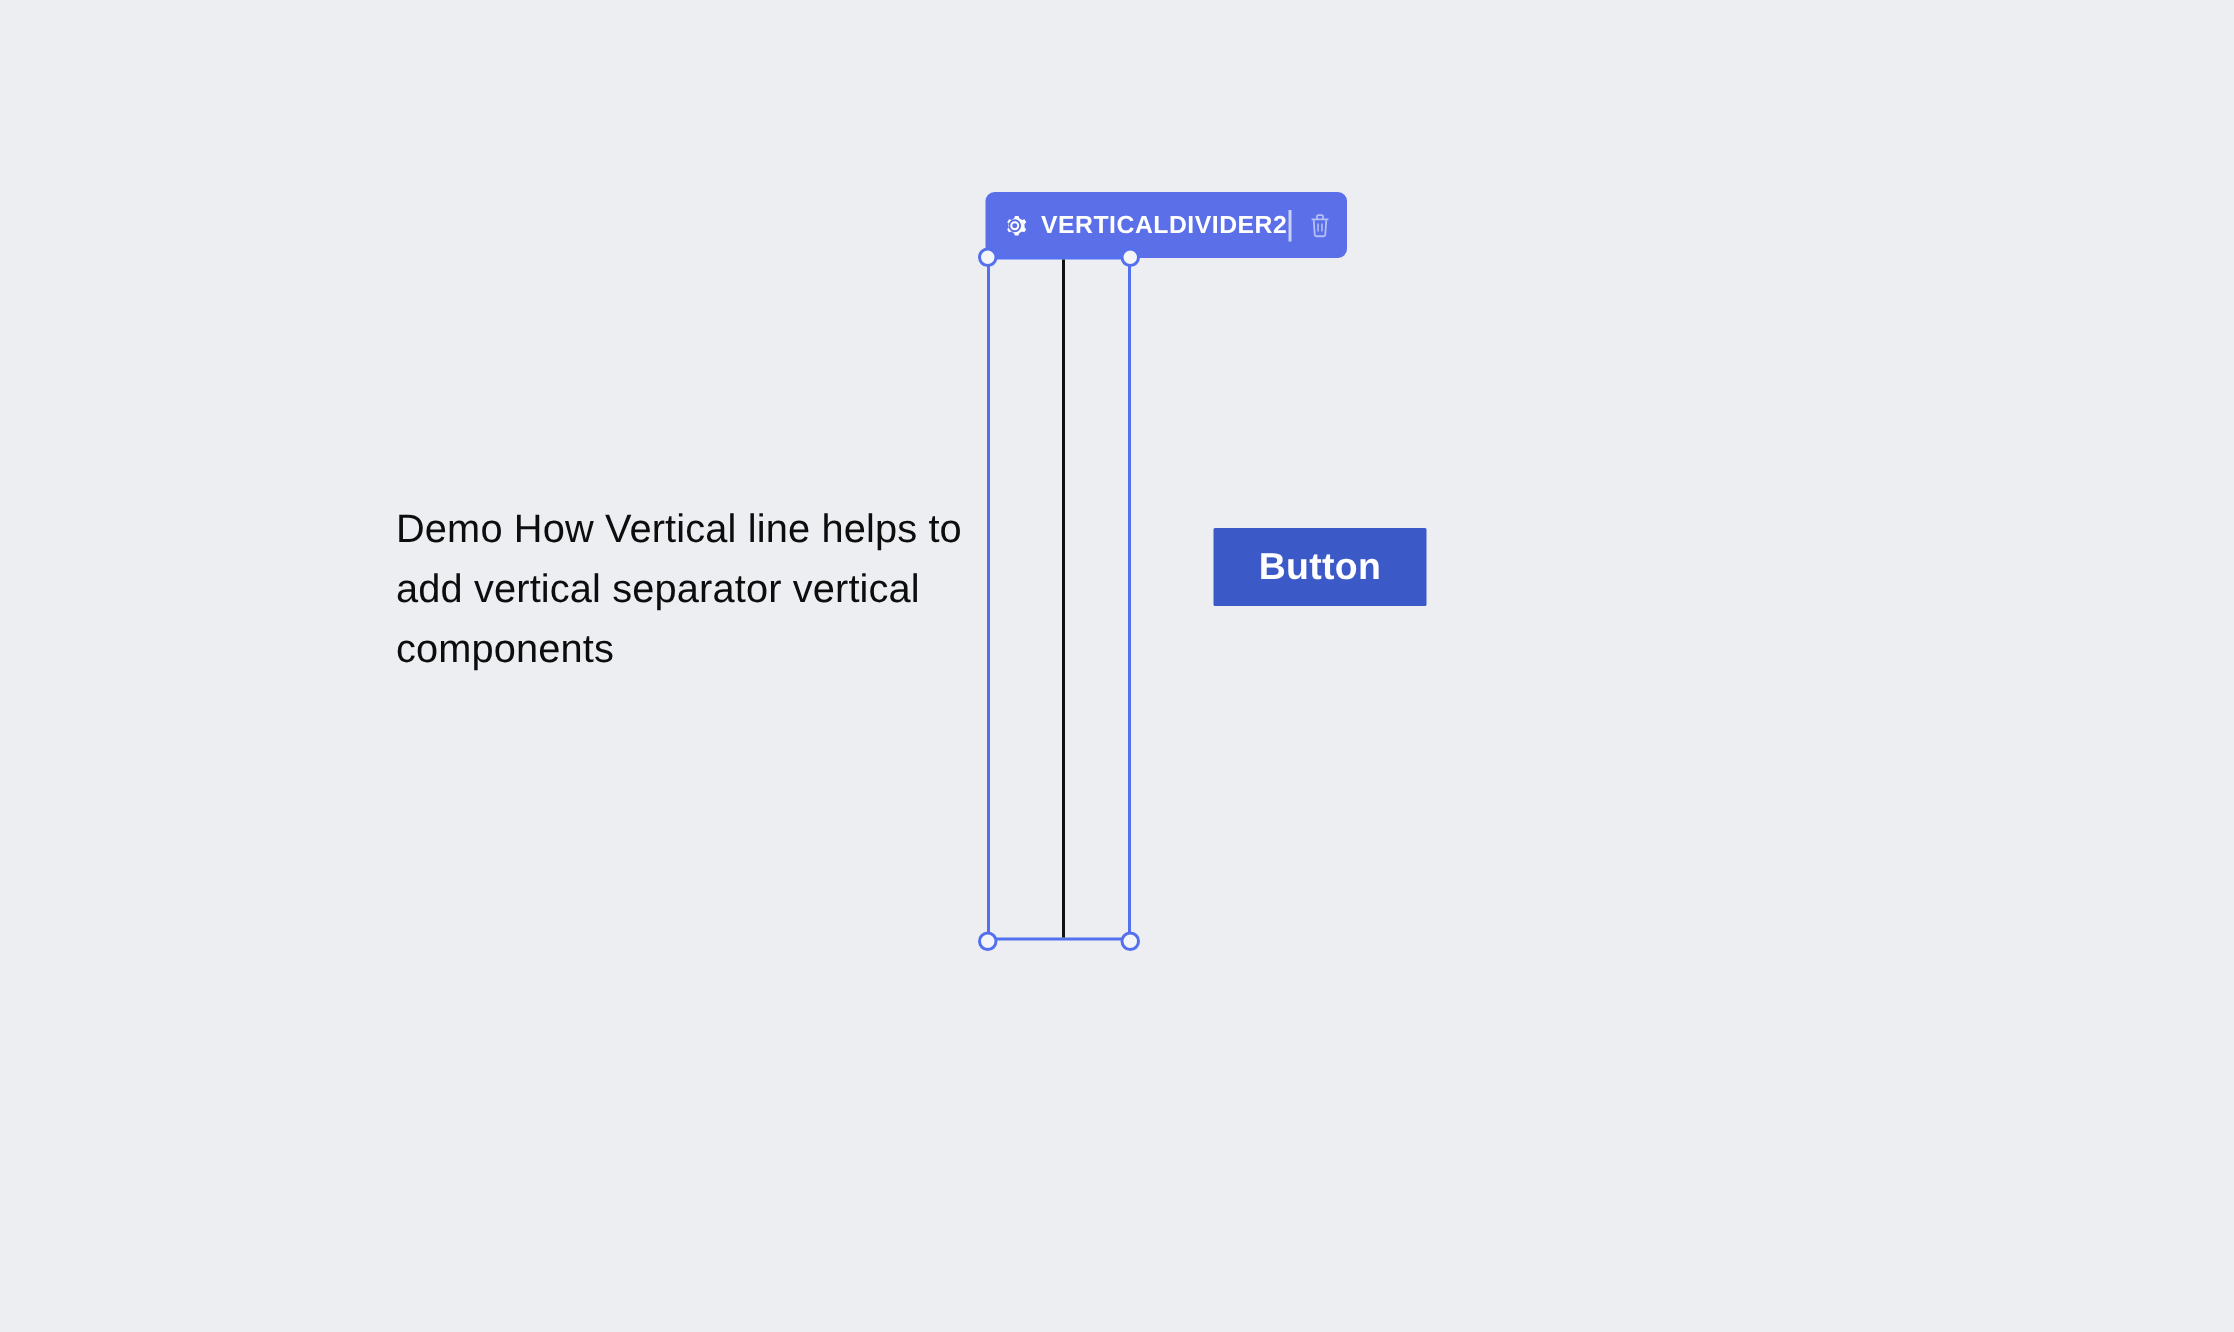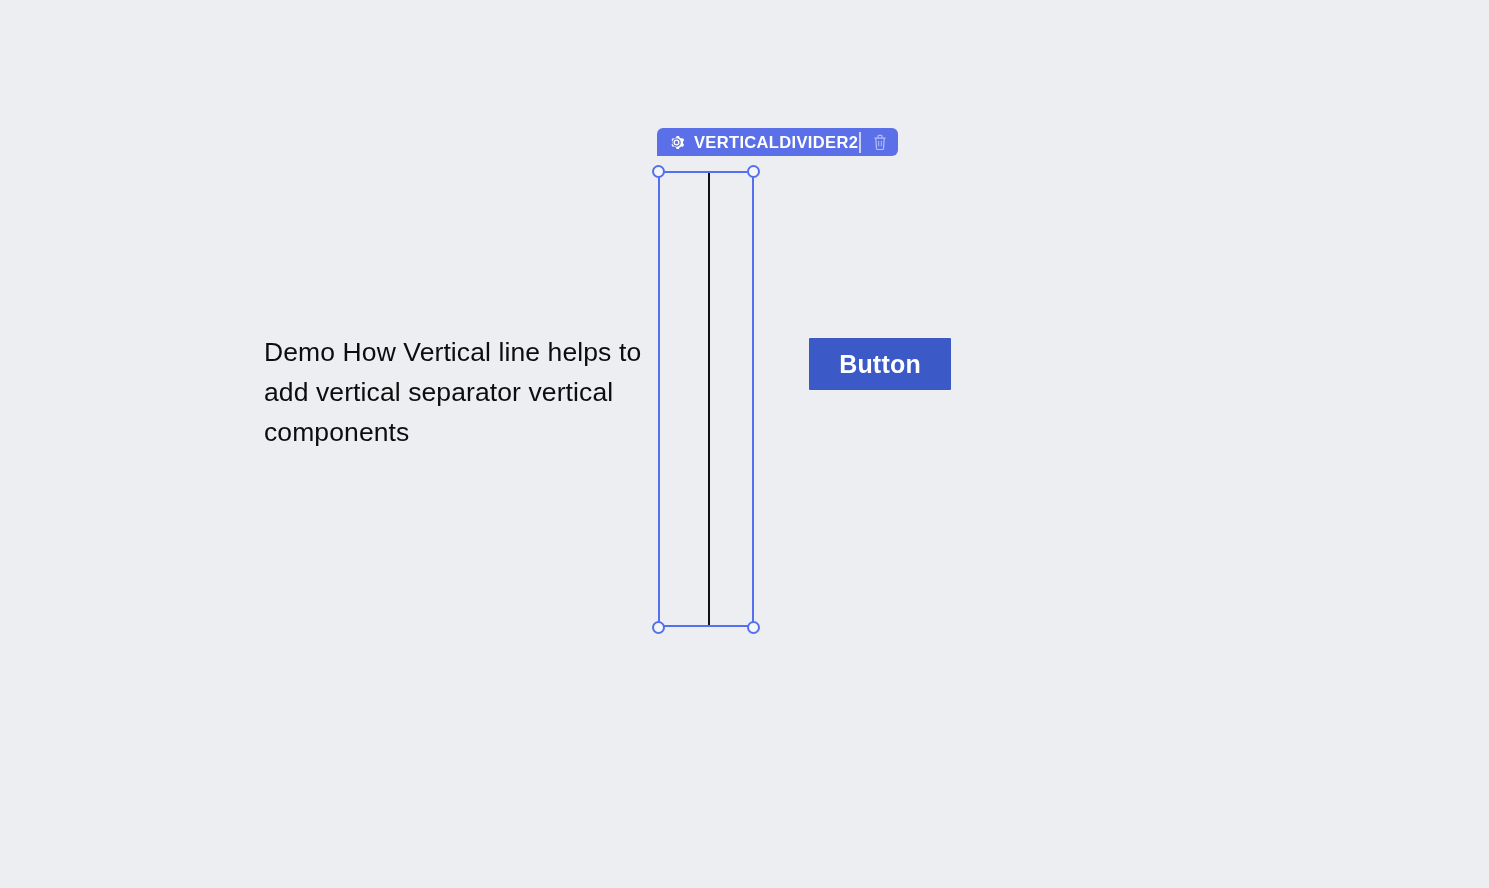--- a/index.html
+++ b/index.html
@@ -34,21 +34,21 @@
     color: #0d0d0d;
     font-weight: 400;
     letter-spacing: 0.1px;
     white-space: pre-wrap;
   }
 
   
   .demo-button {
     position: absolute;
     left: 809px;
-    top: 338px;
+    top: 352px;
     width: 142px;
     height: 52px;
     background: #3b59c7;
     border: none;
     border-radius: 1px;
     color: #ffffff;
     font-family: "Liberation Sans", sans-serif;
     font-size: 25px;
     font-weight: 700;
     letter-spacing: 0.2px;
@@ -66,21 +66,21 @@
     top: 128px;
     width: 240px;
     height: 505px;
   }
 
   
   .sel-label {
     position: absolute;
     left: 0px;
     top: 0px;
-    height: 28px;
+    height: 44px;
     background: #5b70e8;
     border-radius: 6px 6px 6px 0px;
     display: flex;
     align-items: center;
     padding: 0 9px 0 10px;
     box-sizing: border-box;
     white-space: nowrap;
     user-select: none;
   }
   .sel-label .gear-icon {

